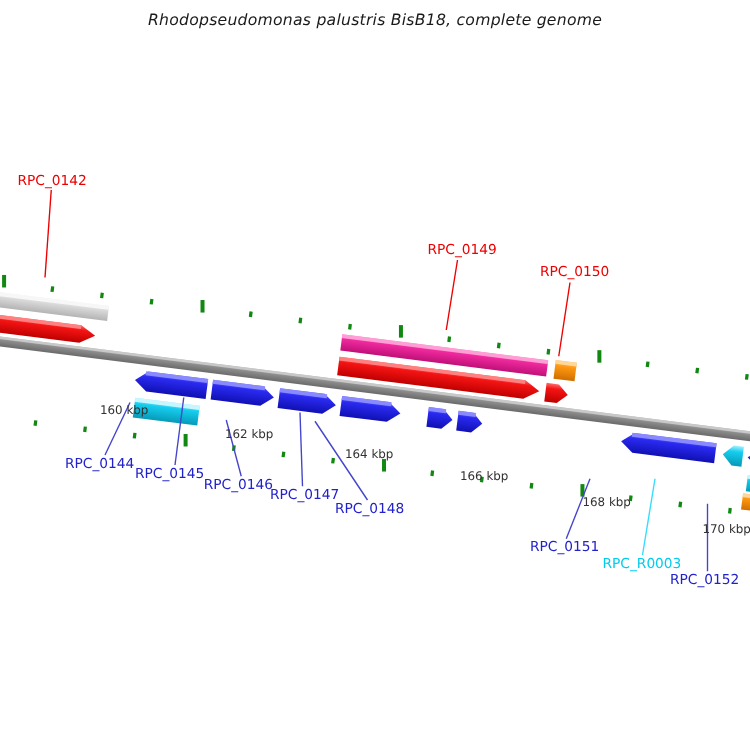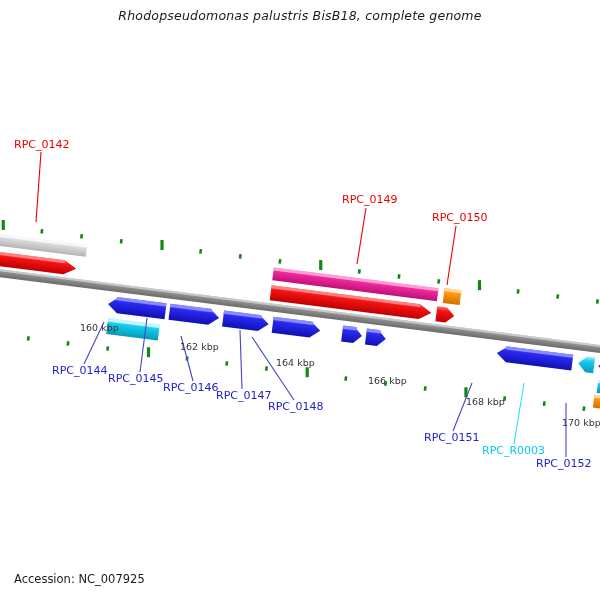--- a/index.html
+++ b/index.html
@@ -239,15 +239,14 @@
     <g>
       <text class="lbl-tick" x="80" y="331">160 kbp</text>
       <text class="lbl-tick" x="180" y="350">162 kbp</text>
       <text class="lbl-tick" x="276" y="366">164 kbp</text>
       <text class="lbl-tick" x="368" y="384">166 kbp</text>
       <text class="lbl-tick" x="466" y="405">168 kbp</text>
       <text class="lbl-tick" x="562" y="426">170 kbp</text>
     </g>
   </svg>
 
-  <div class="footer-left">Accession: NC_007925</div>
 
 </div>
 
 </body></html>

